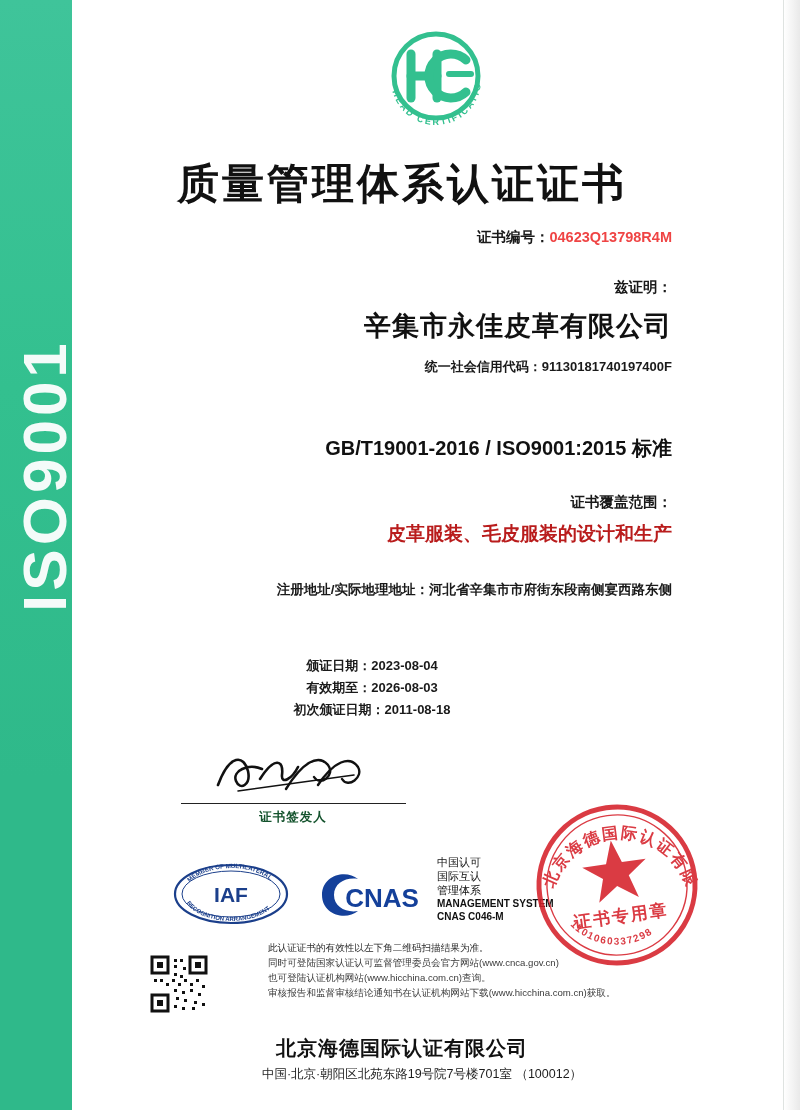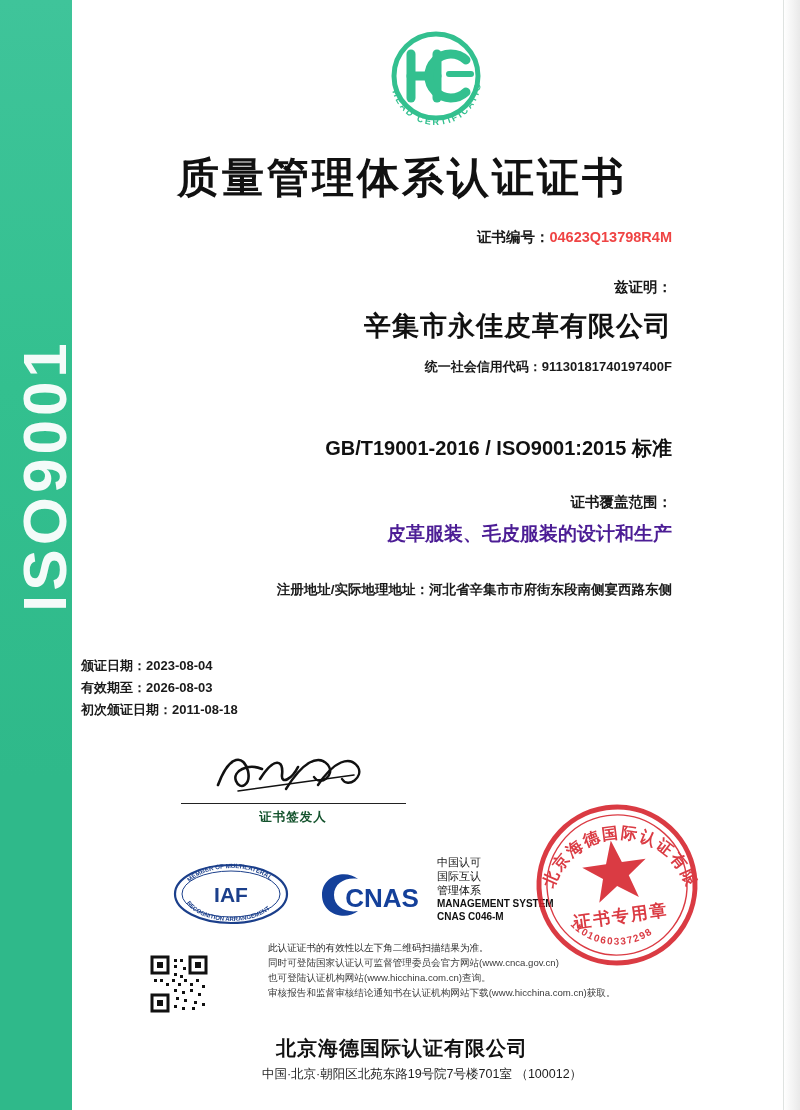--- a/index.html
+++ b/index.html
@@ -67,21 +67,21 @@
     left: 50%;
     top: 28px;
     transform: translateX(-50%);
     width: 130px;
     height: 108px;
   }
   
   .cert-title {
     position: absolute;
     left: 0;
-    top: 150px;
+    top: 156px;
     width: 660px;
     text-align: center;
     font-size: 42px;
     font-weight: bold;
     letter-spacing: 3px;
     color: #111111;
     font-family: "Liberation Sans", sans-serif;
   }
   .row {
     position: absolute;
@@ -113,37 +113,36 @@
     color: #1a1a1a;
   }
   .standard {
     font-size: 20px;
     font-weight: bold;
     color: #111111;
   }
   .scope {
     font-size: 19px;
     font-weight: bold;
-    color: #4c1d95;
+    color: #b91c1c;
     margin-top: 32px;
   }
   .address {
     font-size: 13.5px;
     font-weight: bold;
     color: #1a1a1a;
   }
   .dates {
     position: absolute;
     left: 0;
     width: 660px;
     top: 655px;
-    text-align: left;
+    text-align: center;
     padding-right: 60px;
     box-sizing: border-box;
-    margin-left: 9px;
   }
   .dates div {
     font-size: 13px;
     font-weight: bold;
     color: #1a1a1a;
     line-height: 22px;
   }
   
   .signature-block {
     position: absolute;

